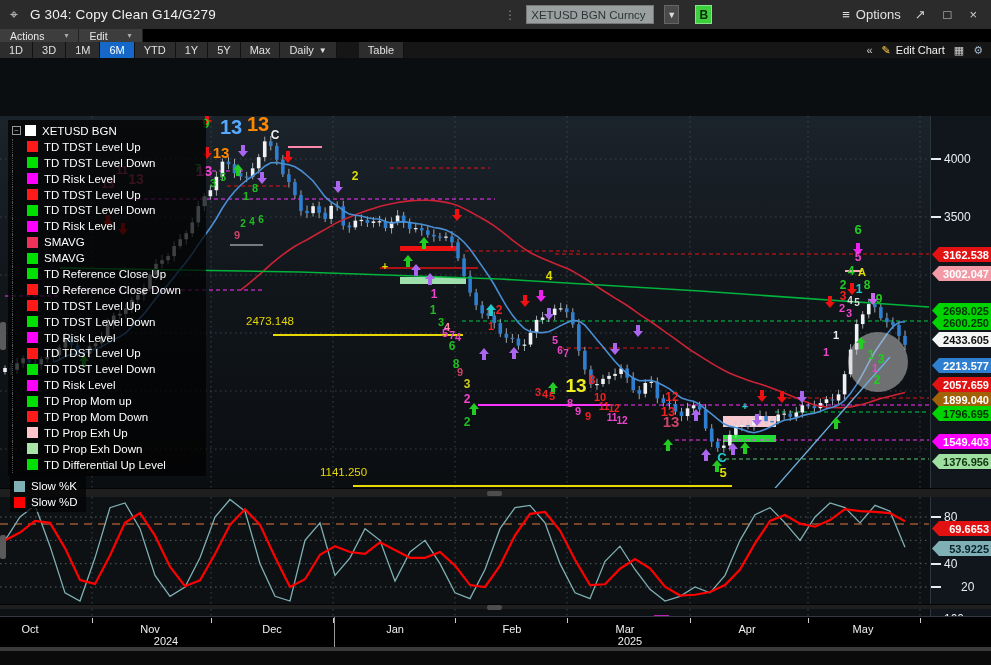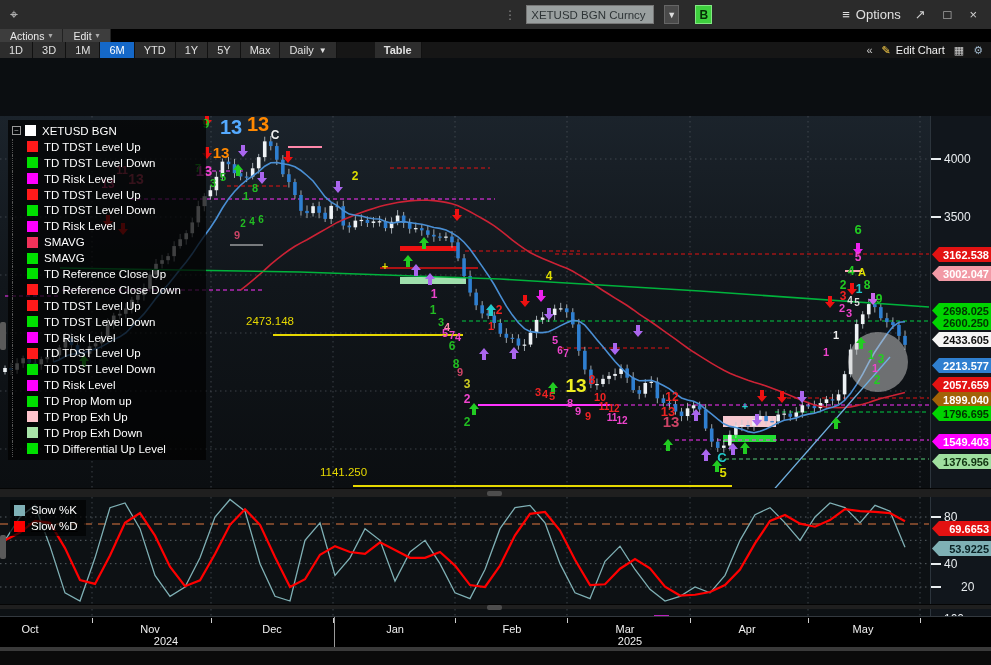--- a/index.html
+++ b/index.html
@@ -21,32 +21,32 @@
   #b-btn { width:17px; height:19px; background:#3ecf3e; color:#052b05; font-weight:bold;
     font-size:12px; display:flex; align-items:center; justify-content:center;
     border:1px solid #83e883; margin-left:6px; }
   .win-ctl { color:#d0d0d0; font-size:13px; padding:0 4px; }
   #options-btn { display:flex; gap:6px; align-items:center; font-size:13px; color:#e0e0e0; margin-left:120px;}
 
   
   #menubar { position:absolute; left:0; top:29px; width:991px; height:13px; background:#000; }
   #menu-chips { position:absolute; left:0; top:0; height:13px; display:flex; }
   .menu-chip { background:#3d3d3d; color:#e8e8e8; font-size:10.5px; padding:0 10px;
-    display:flex; align-items:center; gap:4px; border-right:1px solid #222; }
+    display:flex; align-items:center; gap:20px; border-right:1px solid #222; }
   .menu-chip .caret{ font-size:8px; color:#aaa; }
 
   
   #toolbar { position:absolute; left:0; top:42px; width:991px; height:16px; background:#161616;
     display:flex; align-items:center; color:#d8d8d8; font-size:11px; }
   .tab { padding:1px 9px; background:#2d2d2d; border-right:1px solid #111; height:16px;
     display:flex; align-items:center; color:#e0e0e0; }
   .tab.active { background:#1568c8; color:#fff; }
   .tab.wide { gap:5px; }
   .tab .caret { font-size:8px; }
-  #tab-table { margin-left:38px;font-weight:bold; }
+  #tab-table { margin-left:22px; }
   #toolbar-right { margin-left:auto; display:flex; align-items:center; gap:9px; padding-right:8px; color:#ccc; }
   #edit-chart { display:flex; gap:5px; align-items:center; color:#f0f0f0; font-size:11px; }
   #edit-chart .pencil { color:#ffd24a; font-size:11px; }
 
   
   #chart-region { position:absolute; left:0; top:58px; width:991px; height:589px; background:#0b0e11; }
   #main-plot   { position:absolute; left:0; top:58px; width:930px; height:372px;
     background:linear-gradient(180deg,#1b232b 0%,#11161b 45%,#0b0e11 100%); }
   #stoch-plot  { position:absolute; left:0; top:439px; width:930px; height:107px; background:#0d1114; }
   #rei-plot    { position:absolute; left:0; top:551px; width:930px; height:65px; background:#0d1114; }
@@ -69,21 +69,21 @@
   
   #legend { position:absolute; left:8px; top:62px; width:198px; background:rgba(2,2,2,.74);
     padding:3px 0 3px 4px; }
   .lrow { display:flex; align-items:center; height:15.9px; gap:6px; }
   .lrow .sw { width:11px; height:11px; flex:0 0 11px; }
   .lrow .lt { color:#fff; font-size:11.5px; white-space:nowrap; }
   #expander { width:9px; height:9px; border:1px solid #999; color:#bbb; font-size:8px; line-height:7px;
     text-align:center; margin-right:-2px; }
   .tree-pad { width:9px; flex:0 0 9px; border-left:1px dotted #555; height:100%; }
 
-  #stoch-legend { position:absolute; left:10px; top:442px; background:rgba(2,2,2,.7); padding:2px 8px 2px 4px;text-align:center; }
+  #stoch-legend { position:absolute; left:10px; top:418px; background:rgba(2,2,2,.7); padding:2px 8px 2px 4px;text-align:center; }
   #rei-legend { position:absolute; left:26px; top:566px; background:rgba(2,2,2,.7); padding:2px 8px 2px 4px;
     display:flex; align-items:center; gap:6px; }
   #rei-legend .sw { width:12px; height:12px; background:#fff; }
   #rei-legend .lt { color:#fff; font-size:11.5px; }
 
   
   .lvl-label { position:absolute; color:#e6d800; font-size:11.5px; }
 
   
   #time-axis { position:absolute; left:0; top:616px; width:991px; height:31px; background:#000;
@@ -95,20 +95,21 @@
   #bottom-strip { position:absolute; left:0; top:647px; width:991px; height:18px; background:#0a0a0a;
     border-top:4px solid #3a3a3a; }
 </style>
 </head>
 <body>
 
 <div id="app">
 
   <div id="titlebar">
     <span id="move-icon">⌖</span>
+    <span id="win-title">G 304: Copy Clean G14/G279</span>
     <div id="tb-right">
       <span id="drag-dots">⋮</span>
       <input id="sec-input" readonly="" value="XETUSD BGN Curncy" style="">
       <span id="sec-caret">▼</span>
       <span id="b-btn">B</span>
       <span id="options-btn">
         <span>≡</span>
         <span>Options</span>
       </span>
       <span class="win-ctl">↗</span>
@@ -833,20 +834,25 @@
           <span class="sw" style="background: rgb(255, 0, 255);"></span>
           <span class="lt">TD Risk Level</span>
         </div>
         <div class="lrow">
           <span class="tree-pad"></span>
           <span class="sw" style="background: rgb(0, 224, 0);"></span>
           <span class="lt">TD Prop Mom up</span>
         </div>
         <div class="lrow">
           <span class="tree-pad"></span>
+          <span class="sw" style="background: rgb(255, 26, 26);"></span>
+          <span class="lt">TD Prop Mom Down</span>
+        </div>
+        <div class="lrow">
+          <span class="tree-pad"></span>
           <span class="sw" style="background: rgb(255, 196, 204);"></span>
           <span class="lt">TD Prop Exh Up</span>
         </div>
         <div class="lrow">
           <span class="tree-pad"></span>
           <span class="sw" style="background: rgb(168, 228, 168);"></span>
           <span class="lt">TD Prop Exh Down</span>
         </div>
         <div class="lrow">
           <span class="tree-pad"></span>

